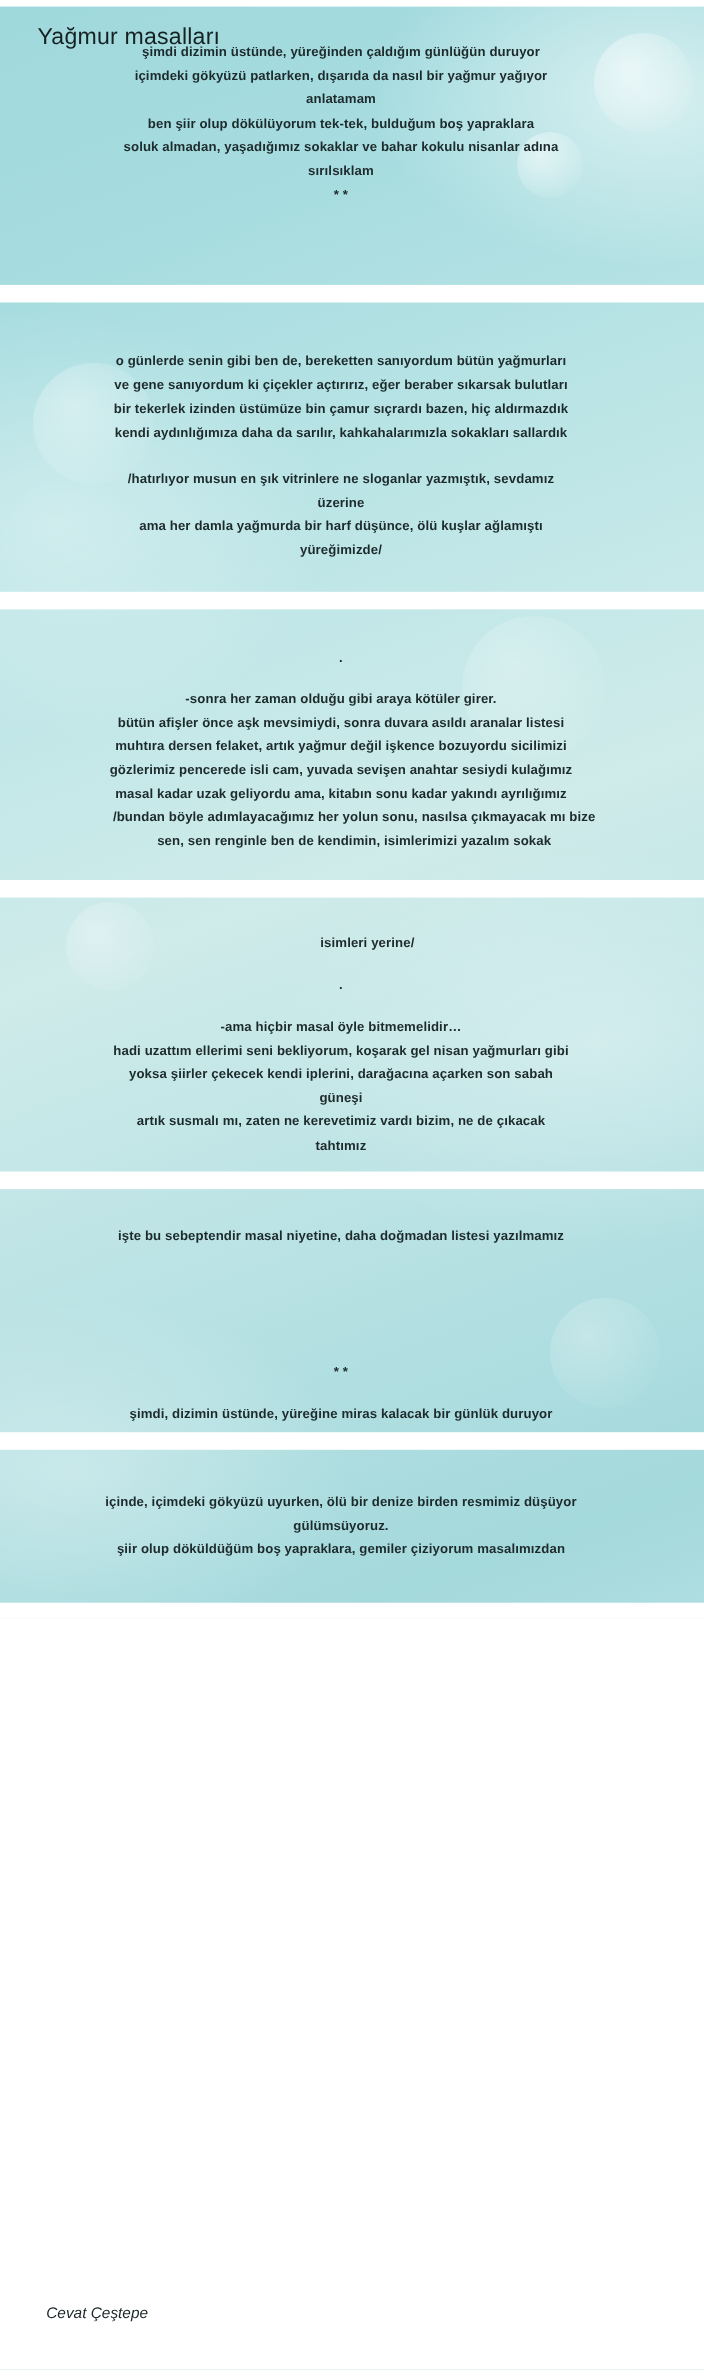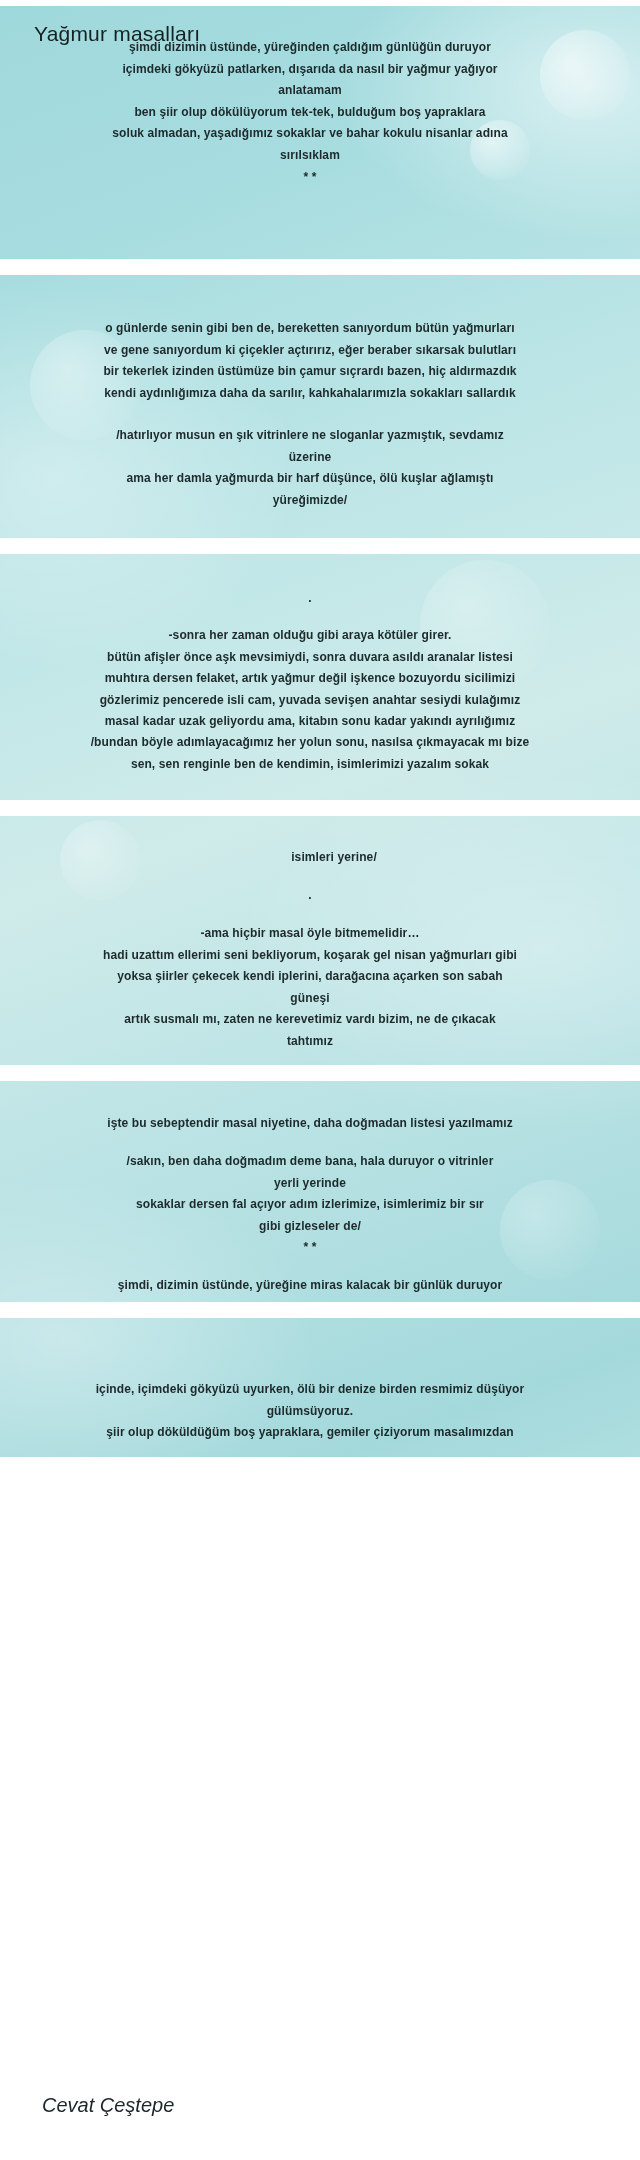--- a/index.html
+++ b/index.html
@@ -57,21 +57,21 @@
     left: 34px;
     top: 8px;
     font-size: 21px;
     color: #162122;
     font-weight: normal;
     letter-spacing: 0.2px;
   }
   .signature {
     position: absolute;
     left: 42px;
-    font-size: 20px;
+    font-size: 14px;
     font-style: italic;
     color: #1b2729;
     font-weight: normal;
   }
   .dot {
     font-weight: bold;
   }
 </style>
 </head>
 <body>
@@ -117,39 +117,35 @@
 ve gene sanıyordum ki çiçekler açtırırız, eğer beraber sıkarsak bulutları
 bir tekerlek izinden üstümüze bin çamur sıçrardı bazen, hiç aldırmazdık
 kendi aydınlığımıza daha da sarılır, kahkahalarımızla sokakları sallardık</div>
 
   <div class="stanza dot" style="top:588px;">.</div>
   <div class="stanza" style="top:625px;">-sonra her zaman olduğu gibi araya kötüler girer.
 bütün afişler önce aşk mevsimiydi, sonra duvara asıldı aranalar listesi
 muhtıra dersen felaket, artık yağmur değil işkence bozuyordu sicilimizi
 gözlerimiz pencerede isli cam, yuvada sevişen anahtar sesiydi kulağımız
 masal kadar uzak geliyordu ama, kitabın sonu kadar yakındı ayrılığımız</div>
-  <div class="stanza" style="top:732px;">/bundan böyle adımlayacağımız her yolun sonu, nasılsa çıkmayacak mı bize
+  <div class="stanza" style="top:732px;margin-left:12px;">/bundan böyle adımlayacağımız her yolun sonu, nasılsa çıkmayacak mı bize
 sen, sen renginle ben de kendimin, isimlerimizi yazalım sokak</div>
 
   <div class="stanza" style="top:847px;margin-left:24px;">isimleri yerine/</div>
   <div class="stanza dot" style="top:885px;">.</div>
   <div class="stanza" style="top:923px;">-ama hiçbir masal öyle bitmemelidir…
 hadi uzattım ellerimi seni bekliyorum, koşarak gel nisan yağmurları gibi
 yoksa şiirler çekecek kendi iplerini, darağacına açarken son sabah
 güneşi
 artık susmalı mı, zaten ne kerevetimiz vardı bizim, ne de çıkacak
 tahtımız</div>
 
   <div class="stanza" style="top:1113px;">işte bu sebeptendir masal niyetine, daha doğmadan listesi yazılmamız</div>
-  <div class="stanza" style="top:1151px;">/sakın, ben daha doğmadım deme bana, hala duruyor o vitrinler
-yerli yerinde
-sokaklar dersen fal açıyor adım izlerimize, isimlerimiz bir sır
-gibi gizleseler de/</div>
   <div class="stanza" style="top:1237px;">* *</div>
   <div class="stanza" style="top:1275px;">şimdi, dizimin üstünde, yüreğine miras kalacak bir günlük duruyor</div>
 
-  <div class="stanza" style="top:1355px;margin-top:24px;">içinde, içimdeki gökyüzü uyurken, ölü bir denize birden resmimiz düşüyor
+  <div class="stanza" style="top:1355px;">içinde, içimdeki gökyüzü uyurken, ölü bir denize birden resmimiz düşüyor
 gülümsüyoruz.
 şiir olup döküldüğüm boş yapraklara, gemiler çiziyorum masalımızdan</div>
 
   <div class="signature" style="top:2094px;">Cevat Çeştepe</div>
 
 </div>
 
 </body></html>

